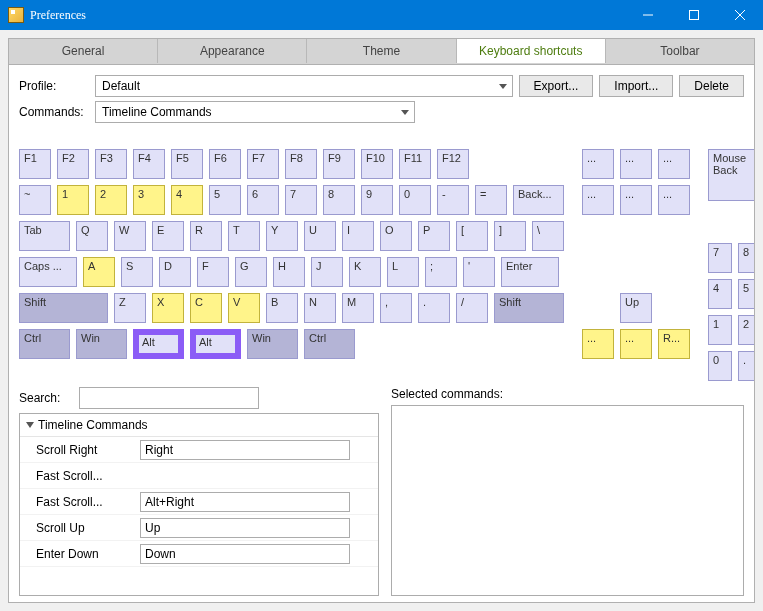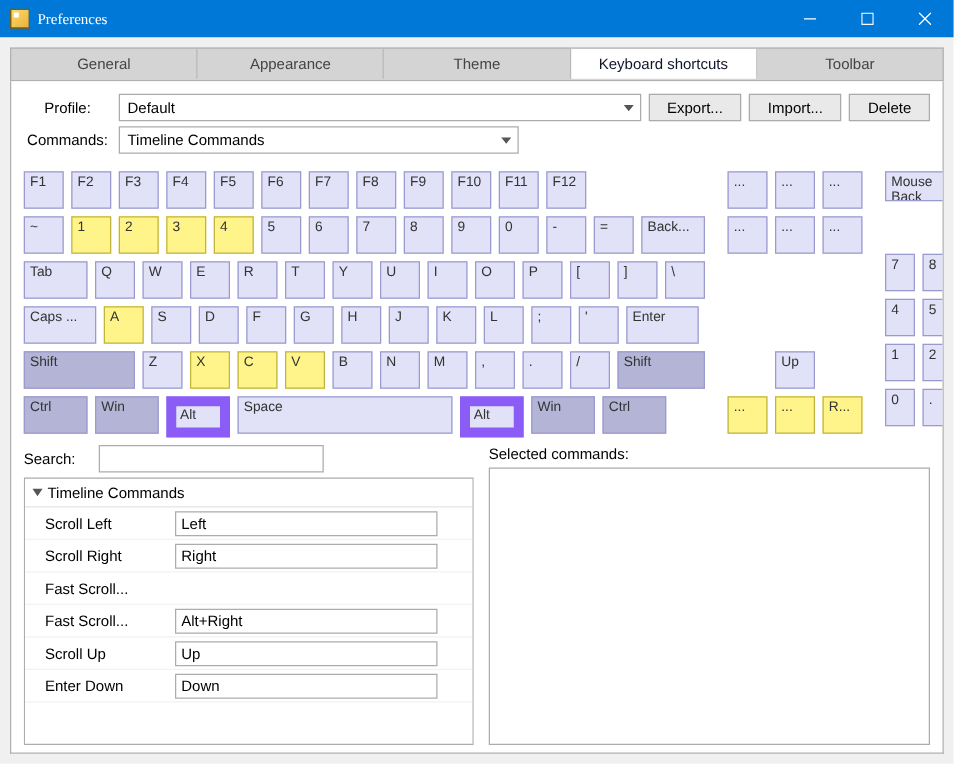--- a/index.html
+++ b/index.html
@@ -12,39 +12,39 @@
   .titlebar .icon::before { content:""; position:absolute; left:2px; top:2px; width:4px; height:4px; background:#fff; }
   .titlebar .title { flex: 1; font-size: 12px; font-family: Liberation Serif, serif; }
   .titlebar .winbtn { width: 46px; height: 30px; display: flex; align-items: center; justify-content: center; }
   .titlebar svg { stroke:#fff; stroke-width:1; fill:none; }
 
   
   .client { padding: 8px; background: #f0f0f0; height: calc(611px - 30px); display: flex; flex-direction: column; }
   .tabs { display: flex; border: 1px solid #b0b0b0; background:#d4d4d4; }
   .tab { flex: 1; height: 24px; display:flex; align-items:center; justify-content:center; font-size:12px; color:#444; border-right:1px solid #b8b8b8; }
   .tab:last-child { border-right:none; }
-  .tab.active { background:#fff; color:#0f172a; border-top:1px solid #b0b0b0; position:relative; top:-1px; height:25px; }
+  .tab.active { background:#fff; color:#4d7c0f; border-top:1px solid #b0b0b0; position:relative; top:-1px; height:25px; }
   .panel { flex:1; background:#fff; border:1px solid #b0b0b0; border-top:none; padding:10px 10px 6px 10px; display:flex; flex-direction:column; overflow:hidden; }
 
   
   .row { display:flex; align-items:center; gap:6px; margin-bottom:4px; }
-  .row .lbl { width:70px; text-align:center; }
+  .row .lbl { width:70px; text-align:left; }
   .combo { flex:1; height:22px; border:1px solid #acacac; background:#fff; display:flex; align-items:center; padding:0 20px 0 6px; position:relative; font-size:12px; }
   .combo.small { flex:0 0 320px; }
   .combo::after { content:""; position:absolute; right:5px; top:8px; border-left:4px solid transparent; border-right:4px solid transparent; border-top:5px solid #555; }
   .btn { height:22px; border:1px solid #acacac; background:#e9e9e9; padding:0 14px; display:flex; align-items:center; justify-content:center; font-size:12px; }
 
   
-  .kbwrap { display:flex; gap:18px; margin-top:10px; }
+  .kbwrap { display:flex; gap:18px; margin-top:22px; }
   .kbcol { display:flex; flex-direction:column; gap:6px; }
   .kbrow { display:flex; gap:6px; }
   .key { height:30px; border:1px solid #9a9acf; background:#e1e1f8; display:flex; align-items:flex-start; padding:2px 4px 0 4px; font-size:11px; color:#333; overflow:hidden; white-space:nowrap; }
   .key.dark { background:#b4b4d6; }
   .key.hl   { background:#fff48a; border-color:#c2b33c; }
-  .key.red  { border:8px solid #8b5cf6; padding:1px 3px 16px 3px; }
+  .key.red  { border:6px solid #8b5cf6; padding:1px 3px 16px 3px; }
   .key.w1 { width:32px; } 
   .key.w15 { width:51px; } 
   .key.w175{ width:58px; }
   .key.w2  { width:70px; }
   .key.w225{ width:89px; }
   .key.wspace{ width:172px; }
   .numcol .key { width:24px; height:30px; }
 
   
   .split { display:flex; gap:12px; flex:1; margin-top:6px; overflow:hidden; }
@@ -185,21 +185,20 @@
             <div class="key  w1">M</div>
             <div class="key  w1">,</div>
             <div class="key  w1">.</div>
             <div class="key  w1">/</div>
             <div class="key dark w2">Shift</div>
           </div>
         <div class="kbrow" id="kb-r6">
             <div class="key dark w15">Ctrl</div>
             <div class="key dark w15">Win</div>
             <div class="key red w15">Alt</div>
-            <div class="key  wspace">Space</div>
             <div class="key red w15">Alt</div>
             <div class="key dark w15">Win</div>
             <div class="key dark w15">Ctrl</div>
           </div>
       </div>
 
       <div class="kbcol">
         <div class="kbrow" id="kb-g1">
             <div class="key  w1">...</div>
             <div class="key  w1">...</div>
@@ -217,21 +216,21 @@
           </div>
         <div class="kbrow" id="kb-g4">
             <div class="key hl w1">...</div>
             <div class="key hl w1">...</div>
             <div class="key hl w1">R...</div>
           </div>
       </div>
 
       <div class="kbcol">
         <div class="kbrow" id="kb-mouse">
-            <div class="key  w1" style="width: 54px; height: 24px; white-space: normal; line-height: 12px;">Mouse Back</div>
+            <div class="key  w1" style="width: 54px; height: 52px; white-space: normal; line-height: 12px;">Mouse Back</div>
           </div>
         <div class="kbrow" style="height:30px;"></div>
         <div class="kbrow numcol" id="kb-np1">
             <div class="key  w1">7</div>
             <div class="key  w1">8</div>
           </div>
         <div class="kbrow numcol" id="kb-np2">
             <div class="key  w1">4</div>
             <div class="key  w1">5</div>
           </div>
@@ -252,24 +251,20 @@
           <div>Search:</div>
           <input class="txtin" style="width: 180px;" value="">
         </div>
         <div class="tree">
           <div class="treehdr">
             <div class="tri"></div>
             <span>Timeline Commands</span>
           </div>
           <div id="tree-rows">
               <div class="trow">
-                <div class="tlabel">Scroll Left</div>
-                <div class="tval"><input class="txtin" value="Left" style=""></div>
-              </div>
-              <div class="trow">
                 <div class="tlabel">Scroll Right</div>
                 <div class="tval"><input class="txtin" value="Right" style=""></div>
               </div>
               <div class="trow">
                 <div class="tlabel">Fast Scroll...</div>
               </div>
               <div class="trow">
                 <div class="tlabel">Fast Scroll...</div>
                 <div class="tval"><input class="txtin" value="Alt+Right" style=""></div>
               </div>

